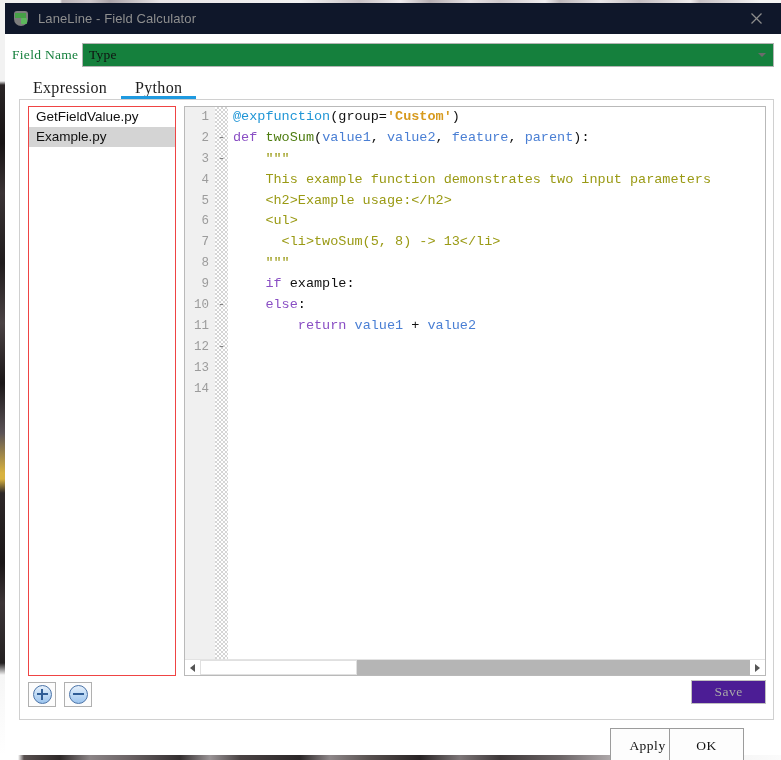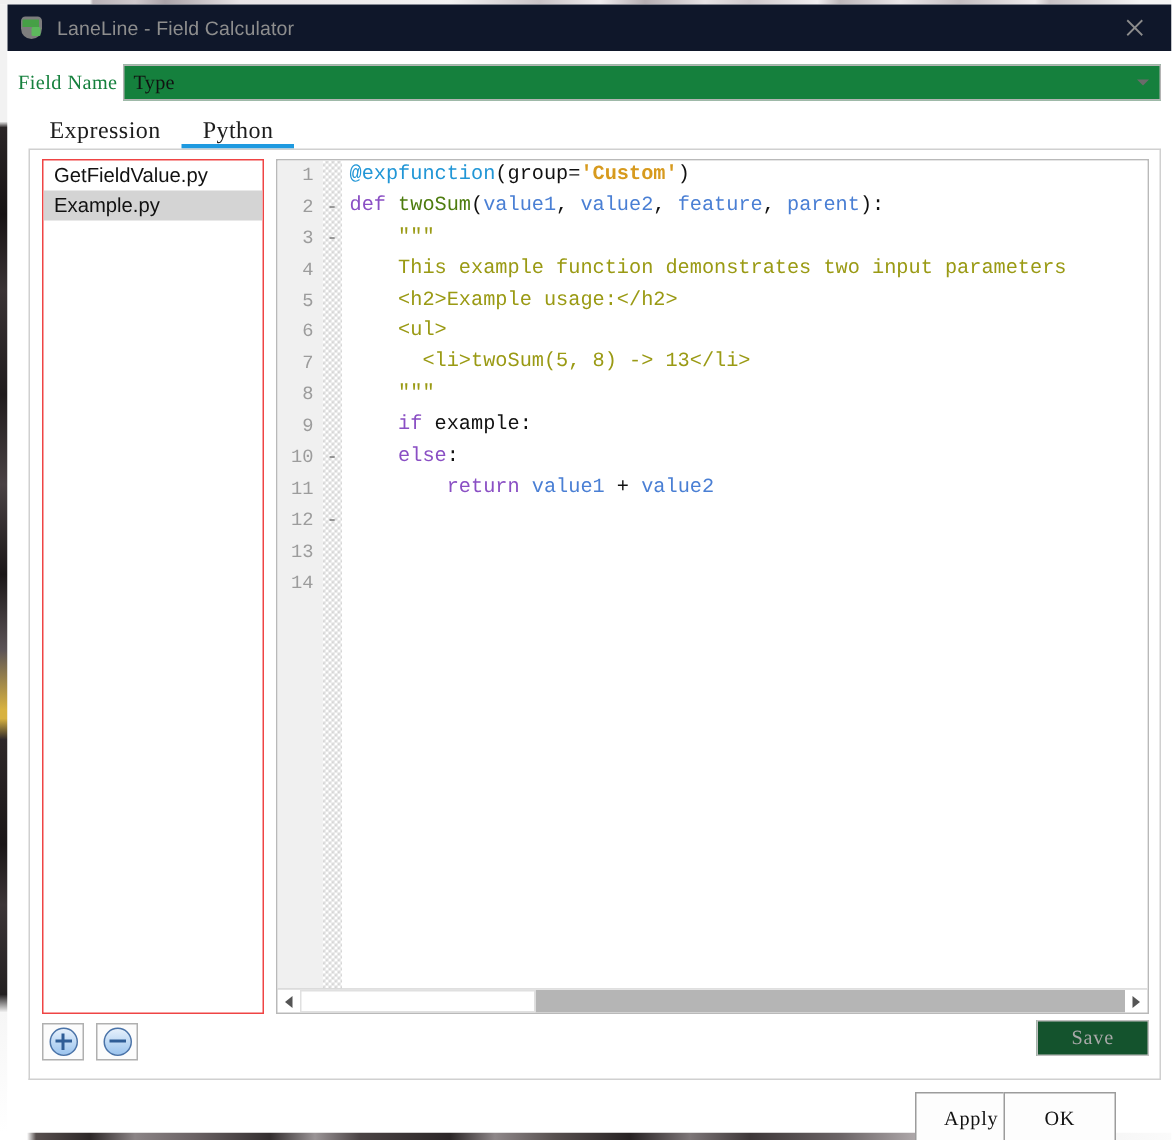--- a/index.html
+++ b/index.html
@@ -368,21 +368,21 @@
     flex: 0 0 auto;
   }
   #sb-track-rest { flex: 1 1 auto; height: 15px; }
 
   
   #save-button {
     position: absolute;
     left: 671px; top: 580px;
     width: 75px; height: 24px;
     border: 1px solid #c0c0c0;
-    background: #14532d;
+    background: #4c1d95;
     color: #a8a8a8;
     font-family: "Liberation Serif", serif;
     font-size: 13.5px;
     display: flex; align-items: center; justify-content: center;
     box-sizing: border-box;
     letter-spacing: 0.5px;
     cursor: default;
   }
 
   

